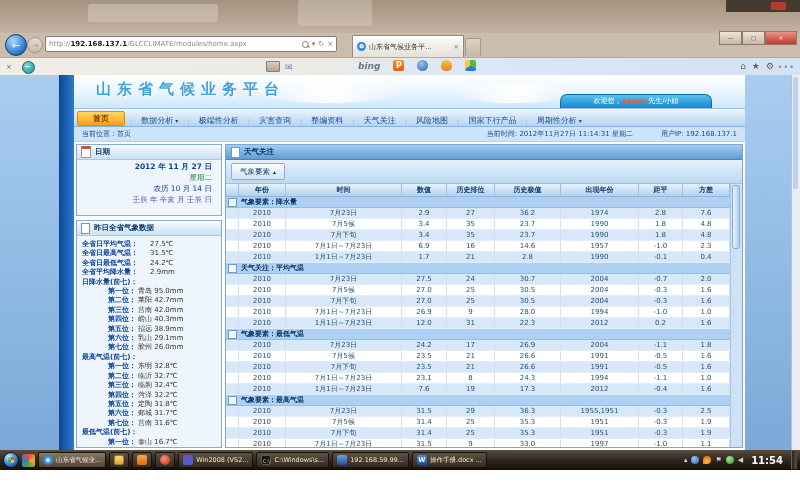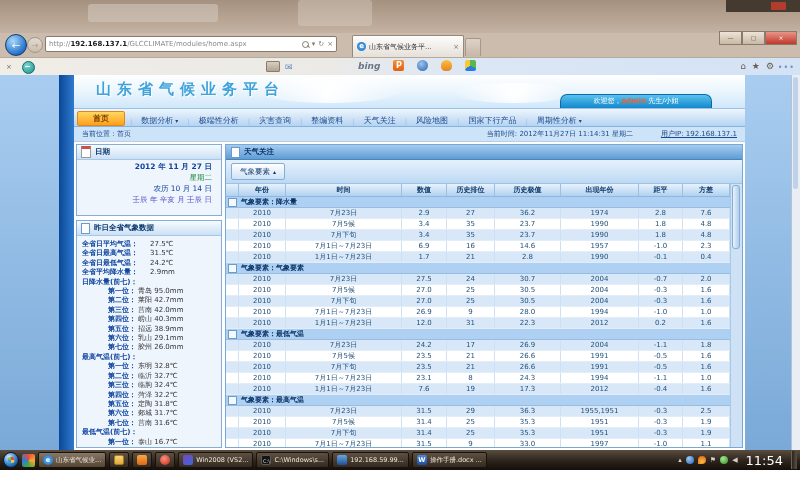--- a/index.html
+++ b/index.html
@@ -92,21 +92,21 @@
     padding-left:3px;white-space:nowrap;overflow:hidden;}
   .nav-item{padding:0 9px;cursor:default;}
   .nav-item.active{background:linear-gradient(180deg,#ffd95e,#ff9e1e);border:1px solid #df8812;border-radius:2px;
     color:#7a3c00;font-weight:bold;padding:1px 15px;margin-right:5px;}
   .nav-sep{color:#9cc0e4;font-size:7px;}
   .nav-arrow{font-size:6px;color:#1c4a8c;}
 
   .statusrow{height:14px;flex:none;display:flex;align-items:center;font-size:7px;color:#1c4a8c;
     background:#cde3f8;padding:0 8px;border-bottom:1px solid #b0d0ee;white-space:nowrap;}
   .breadcrumb{flex:1;}
-  .status-ip{margin-left:28px;text-decoration:underline;}
+  .status-ip{margin-left:28px;}
 
   .content{flex:1;display:flex;padding:2px;gap:3px;overflow:hidden;background:#fff;box-sizing:border-box;}
 
   
   .sidebar{width:146px;flex:none;display:flex;flex-direction:column;gap:4px;overflow:hidden;}
   .panel{border:1px solid #84aed6;background:#eef5fd;display:flex;flex-direction:column;overflow:hidden;}
   .panel-titlebar{height:14px;flex:none;display:flex;align-items:center;gap:4px;padding:0 4px;
     font-size:7.5px;font-weight:bold;color:#0c3a70;
     background:linear-gradient(180deg,#f7fbfe,#cbe0f5);border-bottom:1px solid #a8c8e8;text-align:center;}
   .cal-icon{width:8px;height:8px;background:#fff;border:1px solid #9a9a9a;border-top:3px solid #d05040;flex:none;}
@@ -177,21 +177,21 @@
   .icon-vs{background:linear-gradient(135deg,#7848c0,#3a68d8);}
   .icon-cmd{background:#141414;border:1px solid #5a5a5a;color:#ddd;font-size:5px;box-sizing:border-box;}
   .icon-rdp{background:linear-gradient(180deg,#68a8e0,#204e98);}
   .icon-word{background:linear-gradient(180deg,#4a86d8,#1a4e9e);font-weight:bold;}
   .tray{margin-left:auto;display:flex;align-items:center;gap:4px;flex:none;}
   .tray-glyph{color:#d8d0c8;font-size:7px;line-height:1;}
   .tray-dot{width:8px;height:8px;border-radius:50%;flex:none;}
   .dot-net{background:radial-gradient(circle at 35% 30%,#9cc8f4,#2a62b8);}
   .dot-flame{background:radial-gradient(circle at 50% 70%,#f8c040,#e05810);border-radius:50% 50% 50% 0;}
   .dot-green{background:radial-gradient(circle at 35% 30%,#a8e890,#2e8e28);}
-  .clock{color:#fff;font-size:13px;padding:0 4px;flex:none;}
+  .clock{color:#fff;font-size:10px;padding:0 4px;flex:none;font-weight:bold;}
   .show-desktop{width:5px;height:18px;flex:none;background:linear-gradient(90deg,#2c241c,#5a5048);border-left:1px solid #6a6058;}
 </style>
 </head>
 <body>
 
 <div class="screen">
 
   <div class="desktop">
     <div class="frag1"></div>
     <div class="frag2"></div>
@@ -462,21 +462,21 @@
                     <div class="t-cell c2">1月1日～7月23日</div>
                     <div class="t-cell c3">1.7</div>
                     <div class="t-cell c4">21</div>
                     <div class="t-cell c5">2.8</div>
                     <div class="t-cell c6">1990</div>
                     <div class="t-cell c7">-0.1</div>
                     <div class="t-cell c8">0.4</div>
                   </div>
                   <div class="t-row t-group">
                     <span class="group-checkbox"></span>
-                    <span class="group-label">气象要素：气象要素</span>
+                    <span class="group-label">天气关注：平均气温</span>
                   </div>
                   <div class="t-data t-row alt">
                     <div class="t-cell c0"></div>
                     <div class="t-cell c1">2010</div>
                     <div class="t-cell c2">7月23日</div>
                     <div class="t-cell c3">27.5</div>
                     <div class="t-cell c4">24</div>
                     <div class="t-cell c5">30.7</div>
                     <div class="t-cell c6">2004</div>
                     <div class="t-cell c7">-0.7</div>

